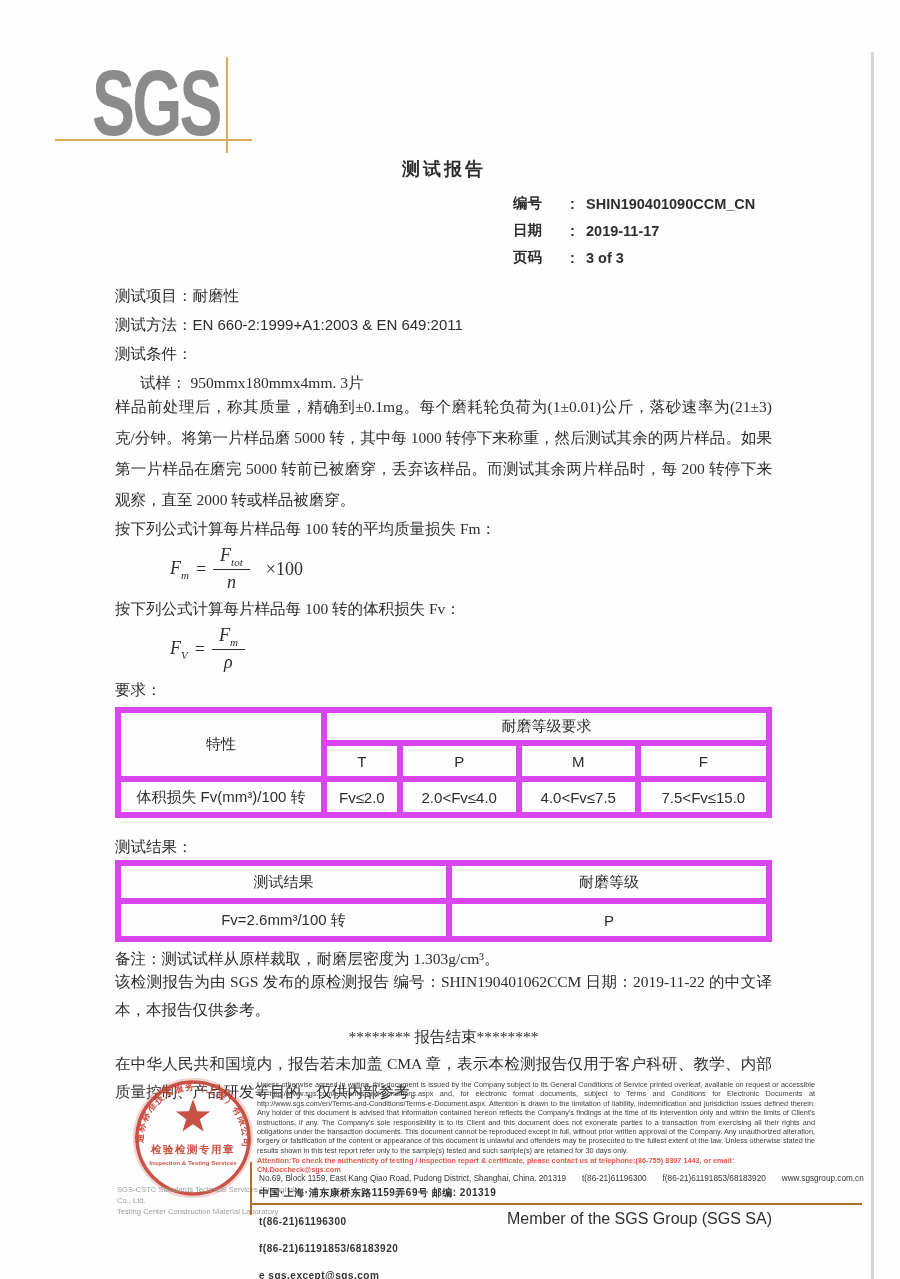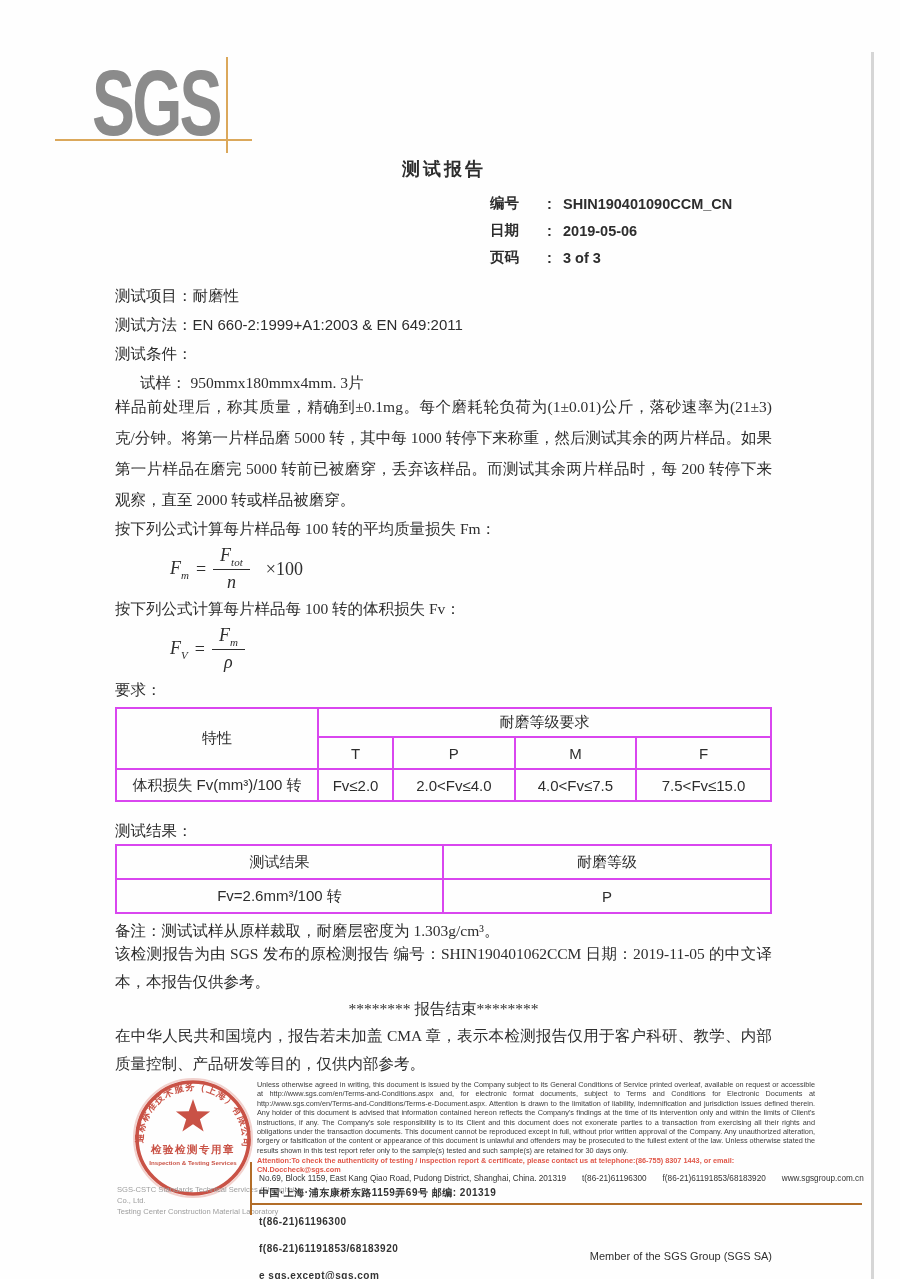--- a/index.html
+++ b/index.html
@@ -12,21 +12,21 @@
   
   .logo{position:absolute;left:92px;top:64px;font-family:"Liberation Sans",sans-serif;
         font-weight:bold;font-size:92px;line-height:78px;color:#8b8b8b;
         transform:scaleX(.70);transform-origin:left top;letter-spacing:-4px;}
   .cross-h{position:absolute;left:55px;top:139px;width:197px;height:2px;background:#dba85b;}
   .cross-v{position:absolute;left:226px;top:57px;width:2px;height:96px;background:#dba85b;}
 
   
   .title{position:absolute;left:0;top:157px;width:888px;text-align:center;
          font-size:18px;font-weight:bold;letter-spacing:3px;}
-  .meta{position:absolute;left:490px;top:190px;font-family:"Liberation Sans",sans-serif;}
+  .meta{position:absolute;left:513px;top:190px;font-family:"Liberation Sans",sans-serif;}
   .meta-row{display:flex;height:27px;align-items:center;font-size:14.5px;font-weight:bold;}
   .meta-label{width:57px;}
   .meta-colon{width:16px;}
 
   
   .content{position:absolute;left:115px;top:281px;width:657px;font-size:15.5px;}
   .info-line{height:29px;line-height:29px;white-space:nowrap;}
   .latin{font-family:"Liberation Sans",sans-serif;font-size:15px;}
   .specimen{padding-left:25px;}
   .procedure{margin-top:-6px;line-height:31px;text-align:justify;}
@@ -36,21 +36,21 @@
   .formula sub{font-size:11px;}
   .f-eq{margin:0 7px;font-style:normal;}
   .frac{display:inline-flex;flex-direction:column;align-items:center;}
   .frac .num{padding:0 7px 2px;border-bottom:1.6px solid #2d2d2d;}
   .frac .den{padding-top:2px;}
   .mult{margin-left:16px;font-style:normal;}
   .section-label{height:26px;line-height:26px;margin-top:2px;}
 
   table.grid{border-collapse:collapse;width:657px;text-align:center;
              font-family:"Liberation Sans",sans-serif;font-size:15px;}
-  table.grid td{border:2px solid #d946ef;padding:0;}
+  table.grid td{border:6px solid #d946ef;padding:0;}
   table.req{margin-top:4px;}
   .req .r1 td{height:27px;}
   .req .r2 td{height:30px;}
   .req .r3 td{height:30px;}
   .req .char-col{width:200px;}
   .res-gap{height:14px;}
   .res td{height:32px;}
   .res .c1{width:325px;}
   .note-line{height:26px;line-height:26px;margin-top:4px;}
   .translation{margin-top:-4px;line-height:28px;text-align:justify;}
@@ -68,21 +68,21 @@
   .attention{position:absolute;left:257px;top:1156px;width:558px;
              font-family:"Liberation Sans",sans-serif;font-size:7.3px;line-height:9.4px;
              font-weight:bold;color:#e0584a;}
   .addr{position:absolute;left:259px;display:flex;gap:16px;white-space:nowrap;
         font-family:"Liberation Sans",sans-serif;color:#333;}
   .addr-en{top:1174px;font-size:8.2px;}
   .addr-cn{top:1186px;font-size:10px;font-weight:bold;letter-spacing:.5px;flex-direction:column;}
   .v-rule{position:absolute;left:250px;top:1162px;width:2px;height:53px;background:#b26d28;}
   .h-rule{position:absolute;left:250px;top:1203px;width:612px;height:2px;background:#b26d28;}
   .member{position:absolute;right:128px;top:1210px;font-family:"Liberation Sans",sans-serif;
-          font-size:11px;color:#2f2f2f;margin-top:40px;}
+          font-size:16px;color:#2f2f2f;}
   .stamp-svg text{font-family:"Liberation Sans",sans-serif;}
 </style>
 </head>
 <body>
 
 <div class="page">
 
   <div class="edge-line"></div>
 
   <div class="logo">SGS</div>
@@ -93,21 +93,21 @@
 
   <div class="meta">
     <div class="meta-row">
       <span class="meta-label">编号</span>
       <span class="meta-colon">:</span>
       <span class="meta-value">SHIN190401090CCM_CN</span>
     </div>
     <div class="meta-row">
       <span class="meta-label">日期</span>
       <span class="meta-colon">:</span>
-      <span class="meta-value">2019-05-06</span>
+      <span class="meta-value">2019-11-17</span>
     </div>
     <div class="meta-row">
       <span class="meta-label">页码</span>
       <span class="meta-colon">:</span>
       <span class="meta-value">3 of 3</span>
     </div>
   </div>
 
   <div class="content">
     <div class="info-line">
@@ -180,21 +180,21 @@
         <td>耐磨等级</td>
       </tr>
       <tr>
         <td>Fv=2.6mm³/100 转</td>
         <td>P</td>
       </tr>
     </tbody>
       </table>
 
     <div class="note-line">备注：测试试样从原样裁取，耐磨层密度为 1.303g/cm³。</div>
-    <div class="translation">该检测报告为由 SGS 发布的原检测报告 编号：SHIN190401062CCM 日期：2019-11-05 的中文译本，本报告仅供参考。</div>
+    <div class="translation">该检测报告为由 SGS 发布的原检测报告 编号：SHIN190401062CCM 日期：2019-11-22 的中文译本，本报告仅供参考。</div>
     <div class="end-line">******** 报告结束********</div>
     <div class="cma">在中华人民共和国境内，报告若未加盖 CMA 章，表示本检测报告仅用于客户科研、教学、内部质量控制、产品研发等目的，仅供内部参考。</div>
   </div>
 
   <svg class="stamp stamp-svg" width="138" height="128" viewBox="0 0 138 128">
     <defs>
       <path id="arcTop" d="M 21 78 A 50 50 0 1 1 117 78" fill="none"></path>
     </defs>
     <circle cx="69" cy="62" r="59" fill="none" stroke="#d4695e" stroke-width="2" opacity="0.35"></circle>
     <circle cx="69" cy="62" r="56" fill="none" stroke="#c23b2d" stroke-width="3.6"></circle>

